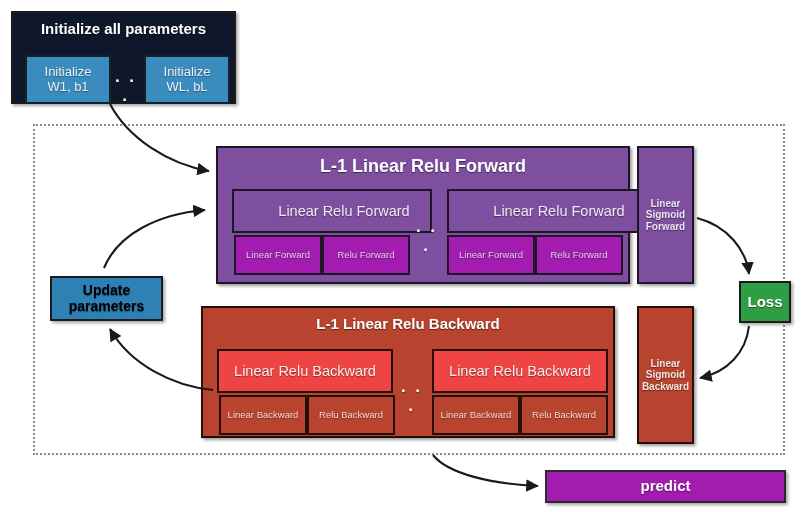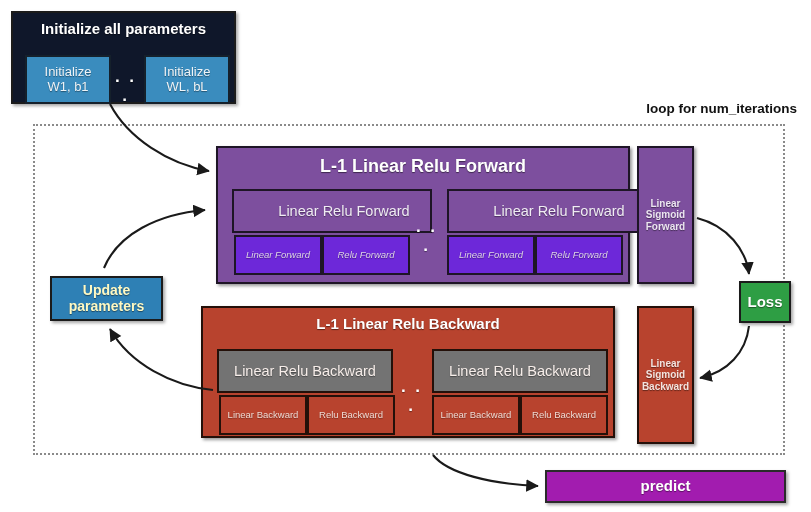--- a/index.html
+++ b/index.html
@@ -106,27 +106,26 @@
     height: 40px; top: 41px;
     display: flex; align-items: center; justify-content: center;
     font-size: 14.5px; color: #f0ecf4;
     text-shadow: 0 1px 1px rgba(0,0,0,.4);
     padding-left: 24px;
   }
   .fwd-mid.a { left: 14px; width: 172px; }
   .fwd-mid.b { left: 229px; width: 172px; }
   .fwd-small {
     position: absolute;
-    background: #6d28d9;
+    background: #a21caf;
     border: 2px solid #1e1526;
     height: 36px; top: 87px;
     display: flex; align-items: center; justify-content: center;
     font-size: 9.5px; color: #ded5e6;
     text-shadow: 0 1px 1px rgba(0,0,0,.35);
-    font-style: italic;
   }
   .fwd-small.s1 { left: 16px;  width: 84px; }
   .fwd-small.s2 { left: 104px; width: 84px; }
   .fwd-small.s3 { left: 229px; width: 84px; }
   .fwd-small.s4 { left: 317px; width: 84px; }
   .fwd-dots {
     position: absolute; left: 191px; top: 73px; width: 36px;
     text-align: center; color: #ffffff;
     font-size: 17px; font-weight: bold; letter-spacing: 2px;
     text-shadow: 0 1px 1px rgba(0,0,0,.4);
@@ -151,21 +150,21 @@
     display: block;
   }
   .bwd-title {
     position: absolute; left: 0; top: 8px; width: 100%;
     text-align: center;
     font-size: 15px; font-weight: bold; color: #ffffff;
     text-shadow: 0 1px 1px rgba(0,0,0,.5);
   }
   .bwd-mid {
     position: absolute;
-    background: #737373;
+    background: #ef4444;
     border: 2px solid #241009;
     height: 40px; top: 41px;
     display: flex; align-items: center; justify-content: center;
     font-size: 14.5px; color: #f7eeea;
     text-shadow: 0 1px 1px rgba(0,0,0,.4);
   }
   .bwd-mid.a { left: 14px; width: 172px; }
   .bwd-mid.b { left: 229px; width: 172px; }
   .bwd-small {
     position: absolute;
@@ -205,21 +204,21 @@
     box-shadow: 2px 2px 3px rgba(0,0,0,.35);
     font-size: 15px; font-weight: bold; color: #ffffff; margin-left: 16px;
   }
 
   
   .update-box {
     left: 50px; top: 276px; width: 113px; height: 45px;
     background: #2e80b5;
     border: 2px solid #1b1b1b;
     box-shadow: 2px 2px 3px rgba(0,0,0,.35);
-    font-size: 14px; font-weight: bold; color: #fef9c3;
+    font-size: 14px; font-weight: bold; color: #000000;
     flex-direction: column;
   }
 
   
   .predict-box {
     left: 545px; top: 470px; width: 241px; height: 33px;
     background: #a21caf;
     border: 2px solid #2b2b2b;
     box-shadow: 2px 2px 3px rgba(0,0,0,.35);
     font-size: 15px; font-weight: bold; color: #ffffff;
@@ -251,21 +250,20 @@
     <div class="init-dots">· · ·</div>
 
     <div class="init-sub b">
       <div>
         <div>Initialize</div>
         <div>WL, bL</div>
       </div>
     </div>
   </div>
 
-  <div class="loop-label">loop for num_iterations</div>
   <div class="loop-frame"></div>
 
   <div class="box fwd-block">
     <div class="fwd-title">L-1 Linear Relu Forward</div>
 
     <div class="fwd-mid a">Linear Relu Forward</div>
     <div class="fwd-mid b">Linear Relu Forward</div>
 
     <div class="fwd-dots">· · ·</div>
 

